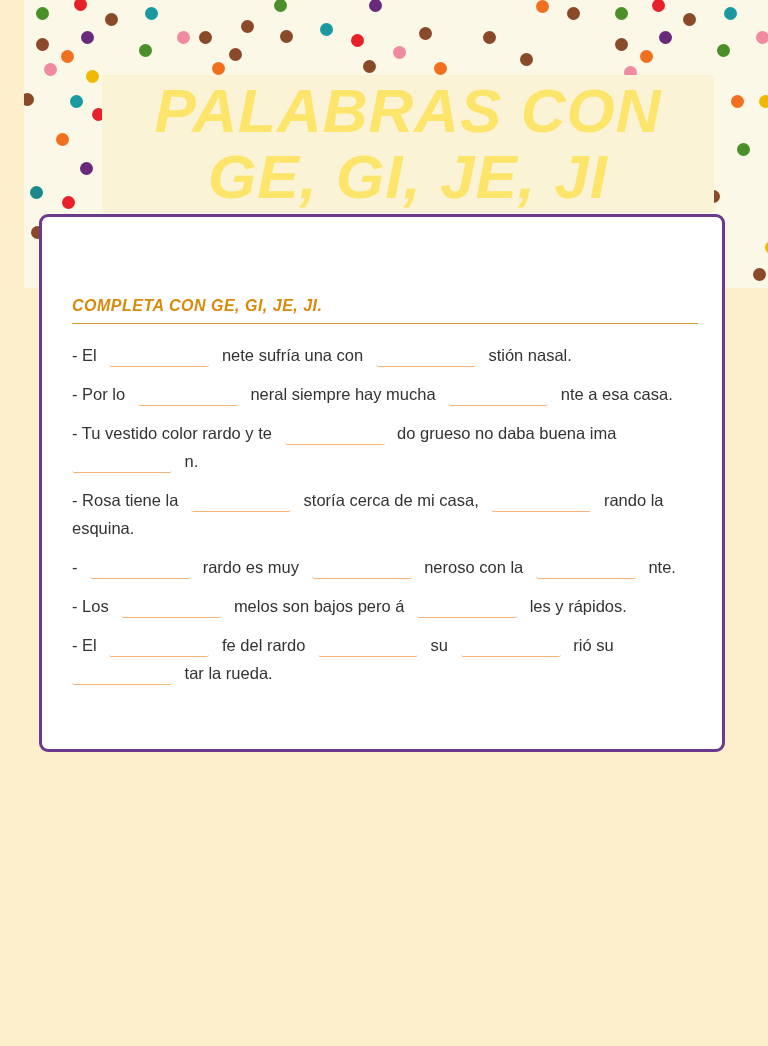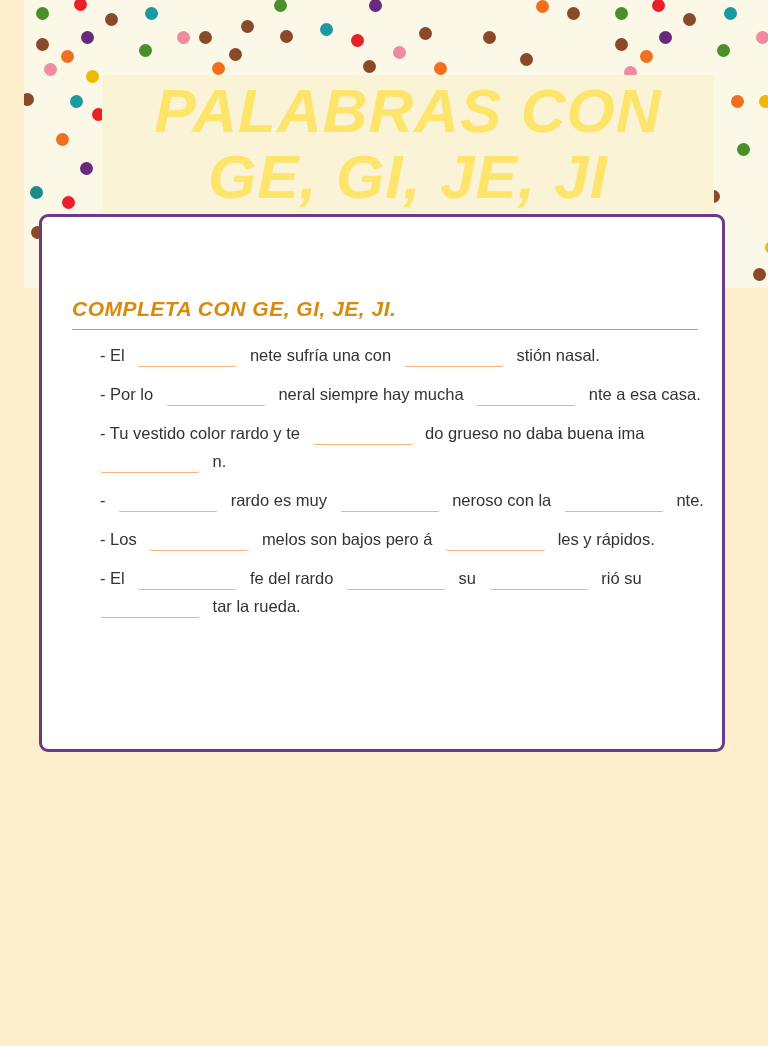--- a/index.html
+++ b/index.html
@@ -25,29 +25,28 @@
     text-transform:uppercase; font-style:italic;
   }
   .card {
     position:absolute; left:39px; top:214px; width:686px; height:538px;
     background:#ffffff; border:3px solid #6c3a8c; border-radius:9px;
     box-sizing:border-box;
   }
   .heading {
     position:absolute; left:30px; top:80px; width:626px;
     color:#d98a0c; font-family:"Liberation Sans", sans-serif;
-    font-weight:bold; font-size:21px; text-transform:uppercase;
+    font-weight:bold; font-size:16px; text-transform:uppercase;
     font-style:italic; letter-spacing:0.5px;
     padding-bottom:8px; border-bottom:1.5px solid #d99a3a;
   }
   .content {
     position:absolute; left:30px; top:124px; width:626px;
     color:#333; font-size:16.5px; line-height:28px;
     font-family:"Liberation Sans", sans-serif;
-    margin-left:28px;
   }
   .sentence { margin-bottom:11px; }
   .blank {
     display:inline-block; width:100px; height:18px;
     border-bottom:1px solid #f2b27a; border-radius:0 0 3px 3px;
     margin:0 8px; vertical-align:-6px;
   }
   .blank.first-line { margin-left:0; }
 </style>
 </head>
@@ -134,20 +133,27 @@
       <span>nte a esa casa.</span>
     </div>
     <div class="sentence">
       <span>- Tu vestido color rardo y te</span>
       <span class="blank"></span>
       <span>do grueso no daba buena ima</span>
       <span class="blank first-line"></span>
       <span>n.</span>
     </div>
     <div class="sentence">
+      <span>- Rosa tiene la</span>
+      <span class="blank"></span>
+      <span>storía cerca de mi casa,</span>
+      <span class="blank"></span>
+      <span>rando la esquina.</span>
+    </div>
+    <div class="sentence">
       <span>-</span>
       <span class="blank"></span>
       <span>rardo es muy</span>
       <span class="blank"></span>
       <span>neroso con la</span>
       <span class="blank"></span>
       <span>nte.</span>
     </div>
     <div class="sentence">
       <span>- Los</span>

